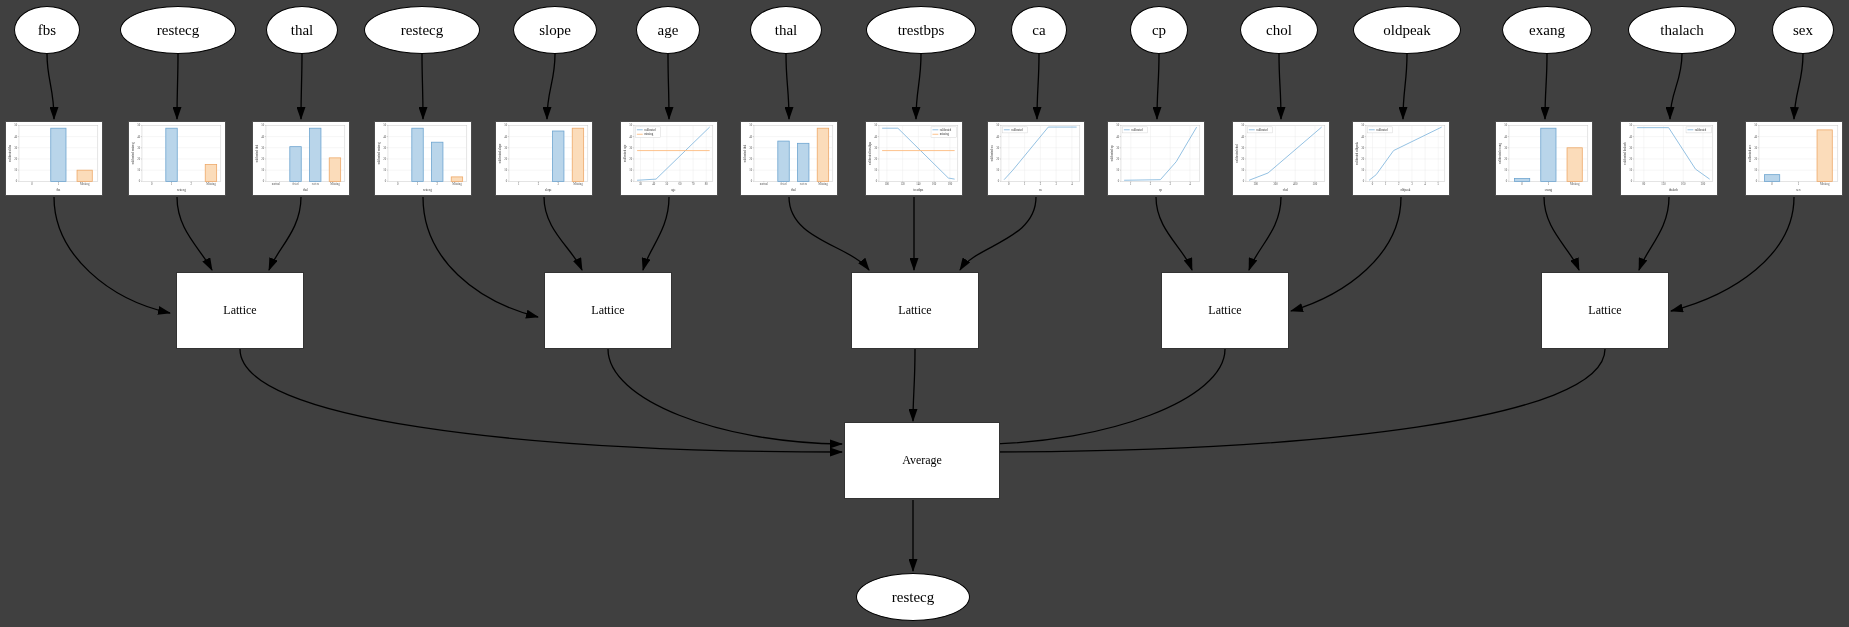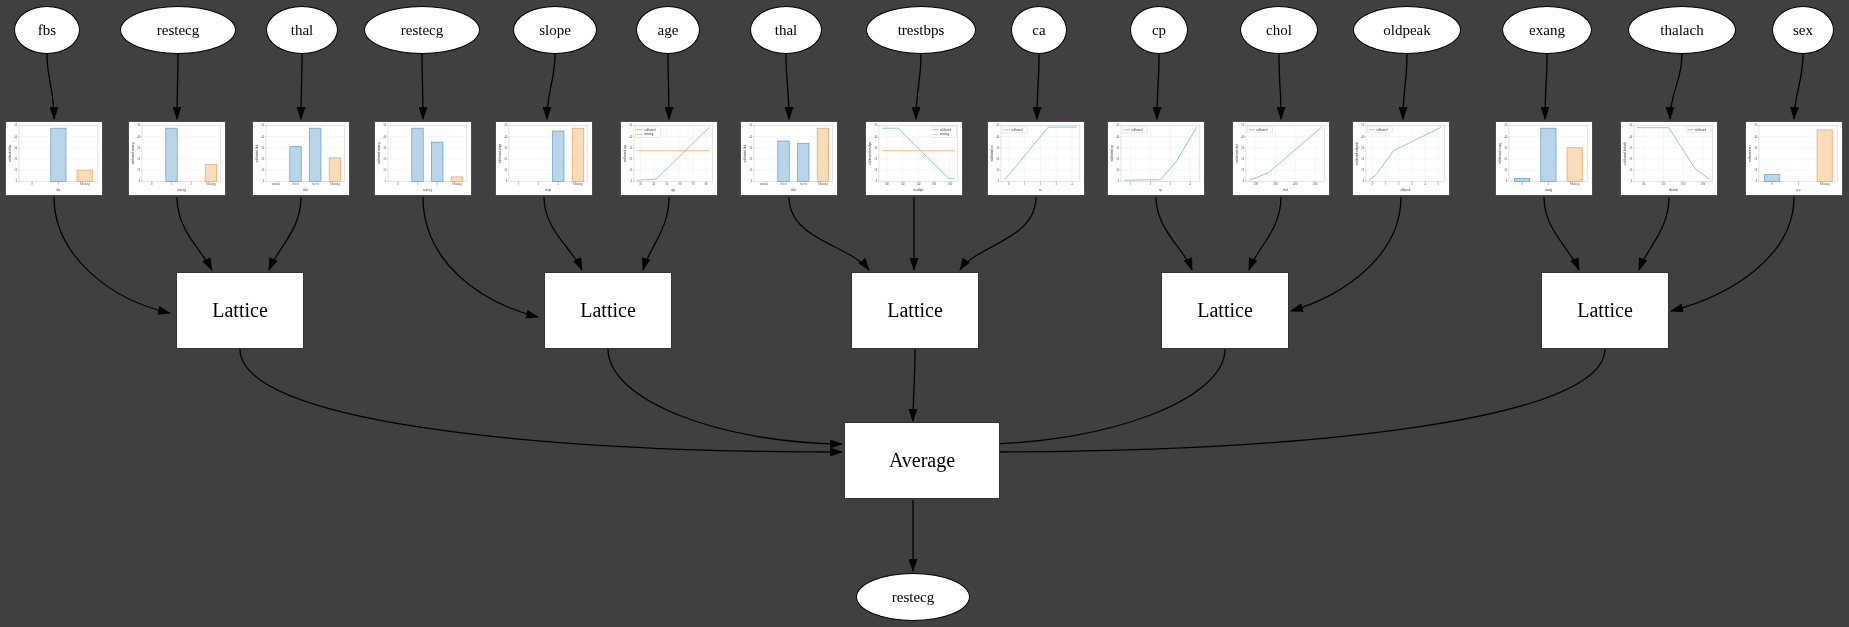--- a/index.html
+++ b/index.html
@@ -2,21 +2,21 @@
 <html><head>
 <meta charset="utf-8">
 <style>
   html,body{margin:0;padding:0;background:#fff;}
   #canvas{position:relative;width:1849px;height:627px;background:#404040;overflow:hidden;
           font-family:"Liberation Serif", serif;padding-left:38px;}
   #edges{position:absolute;left:0;top:0;width:1849px;height:627px;}
   .ellipse-node{position:absolute;height:48px;border:1px solid #000;border-radius:50%;
     display:flex;align-items:center;justify-content:center;font-size:15px;color:#000;background:#fff;box-sizing:border-box;}
   .box-node{position:absolute;width:128px;height:77px;border:1.3px solid #333;background:#fff;
-    display:flex;align-items:center;justify-content:center;font-size:20px;color:#000;box-sizing:border-box;}
+    display:flex;align-items:center;justify-content:center;font-size:12px;color:#000;box-sizing:border-box;}
   .chart-node{position:absolute;top:121px;width:98px;height:75px;border:1.6px solid #4d4d4d;
     background:#fff;box-sizing:border-box;}
   .chart-node svg{display:block;width:100%;height:100%;}
   #avg-node{width:156px;}
 </style>
 </head>
 <body>
 
 <div id="canvas">
 

